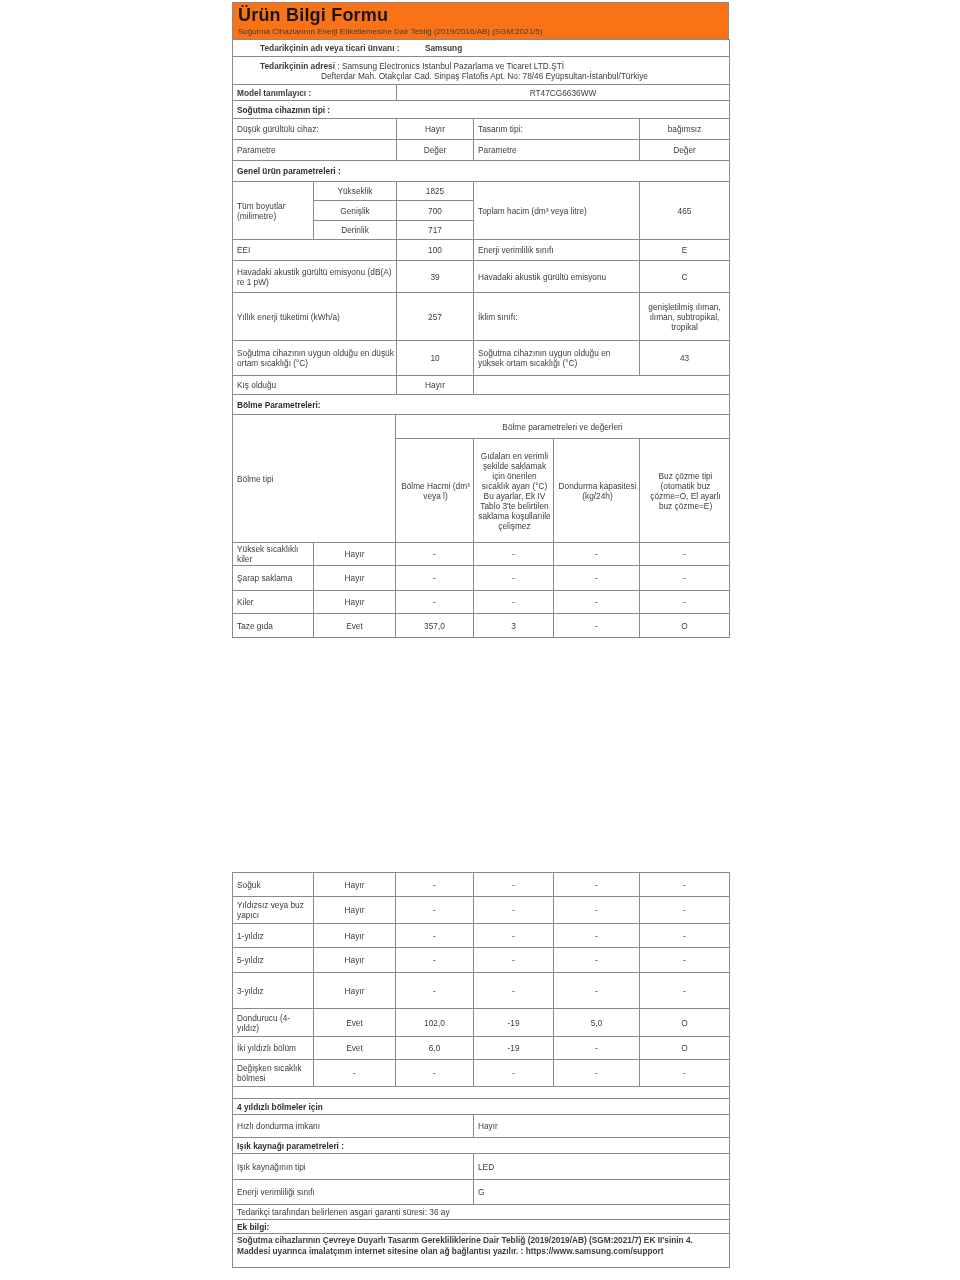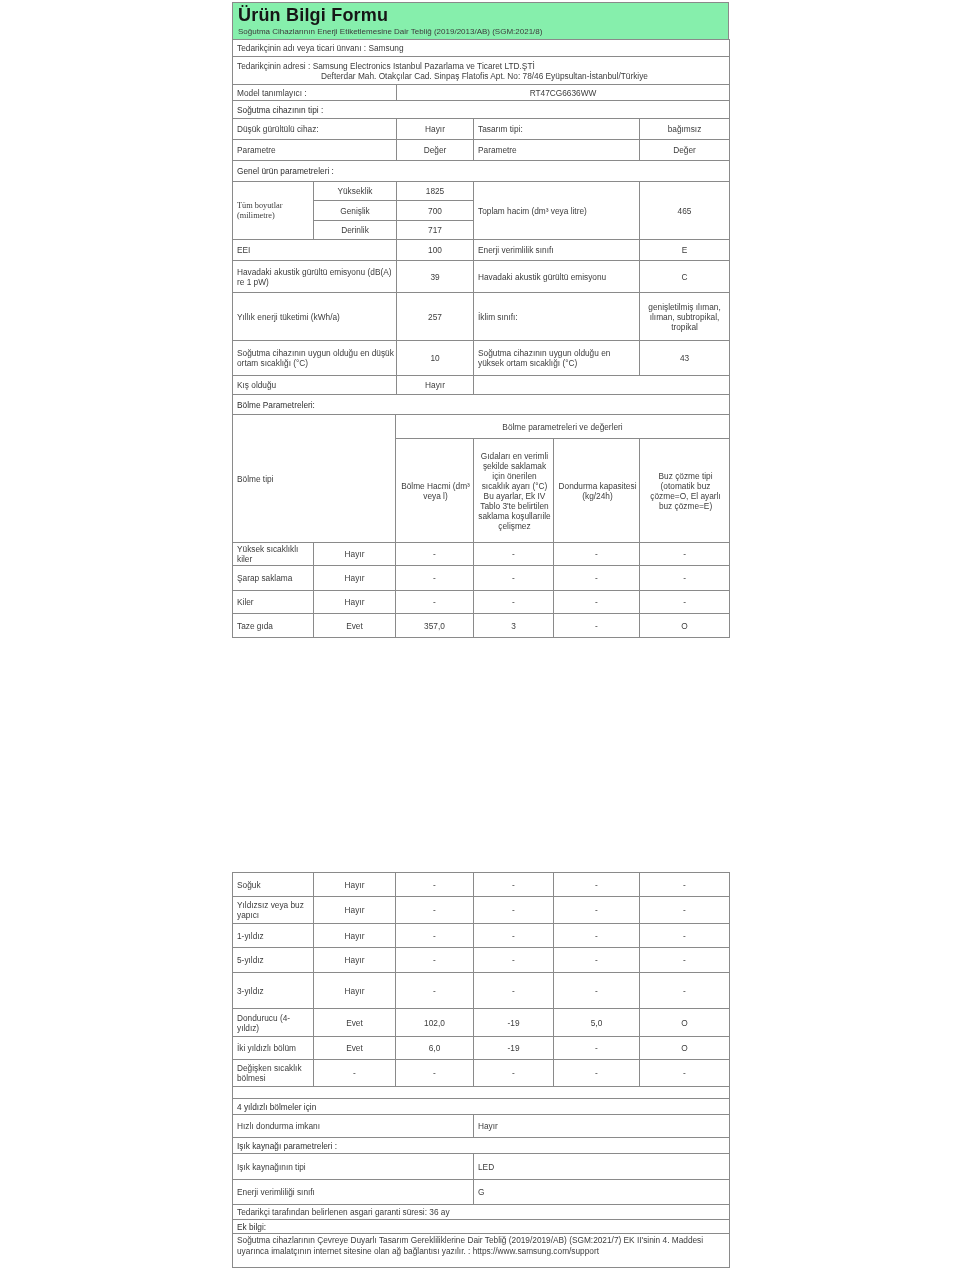--- a/index.html
+++ b/index.html
@@ -2,47 +2,47 @@
 <html><head>
 <meta charset="utf-8">
 <style>
   html,body{margin:0;padding:0;}
   body{
     width:960px;height:1280px;background:#ffffff;overflow:hidden;position:relative;
     font-family:"Liberation Sans","DejaVu Sans",sans-serif;color:#3c3c3c;
   }
   .doc{position:absolute;left:232px;top:2px;width:497px;}
   .title-block{
-    border:1px solid #8a8a8a;box-sizing:border-box;height:38px;padding:2px 5px 16px 5px;background:#86efac;
+    border:1px solid #8a8a8a;box-sizing:border-box;height:38px;padding:2px 5px 16px 5px;background:#f97316;
   }
   .title-block h1{margin:0;font-size:18px;line-height:20px;font-weight:bold;color:#161616;letter-spacing:.2px;}
   .subtitle{font-size:8px;line-height:9px;margin-top:2px;color:#3c3c3c;}
   table.t{border-collapse:collapse;table-layout:fixed;width:497px;margin-top:-1px;background:#fff;}
   .t td{
     border:1px solid #8a8a8a;font-size:8.3px;line-height:10px;vertical-align:middle;
     padding:1px 2px 1px 4px;overflow:hidden;box-sizing:border-box;word-wrap:break-word;
   }
   .t td.val{text-align:center;padding:1px 1px;}
   .t td.vleft{text-align:left;padding-left:4px;}
-  .b{font-weight:normal;}
-  .hdr{font-weight:normal;color:#2e2e2e;}
-  .pre{white-space:pre-line;font-family:Liberation Serif, serif;}
+  .b{font-weight:bold;margin-left:23px;}
+  .hdr{font-weight:bold;color:#2e2e2e;}
+  .pre{white-space:pre-line;}
   .small{font-size:7.8px;line-height:9.5px;}
   .addr2{margin-left:84px;}
   .spacer{height:234px;background:#fff;}
   .comp-th{text-align:center;font-size:7.8px;line-height:9.5px;padding:1px 2px;}
 </style>
 </head>
 <body>
 
 <div class="doc">
 
   <div class="title-block">
     <h1>Ürün Bilgi Formu</h1>
-    <div class="subtitle">Soğutma Cihazlarının Enerji Etiketlemesine Dair Tebliğ (2019/2013/AB) (SGM:2021/8)</div>
+    <div class="subtitle">Soğutma Cihazlarının Enerji Etiketlemesine Dair Tebliğ (2019/2016/AB) (SGM:2021/5)</div>
   </div>
 
   <table class="t">
     <colgroup>
         <col style="width:497px">
       </colgroup>
     <tbody>
         <tr style="height:17px">
       <td>
         <span class="b">Tedarikçinin adı veya ticari ünvanı :</span>

